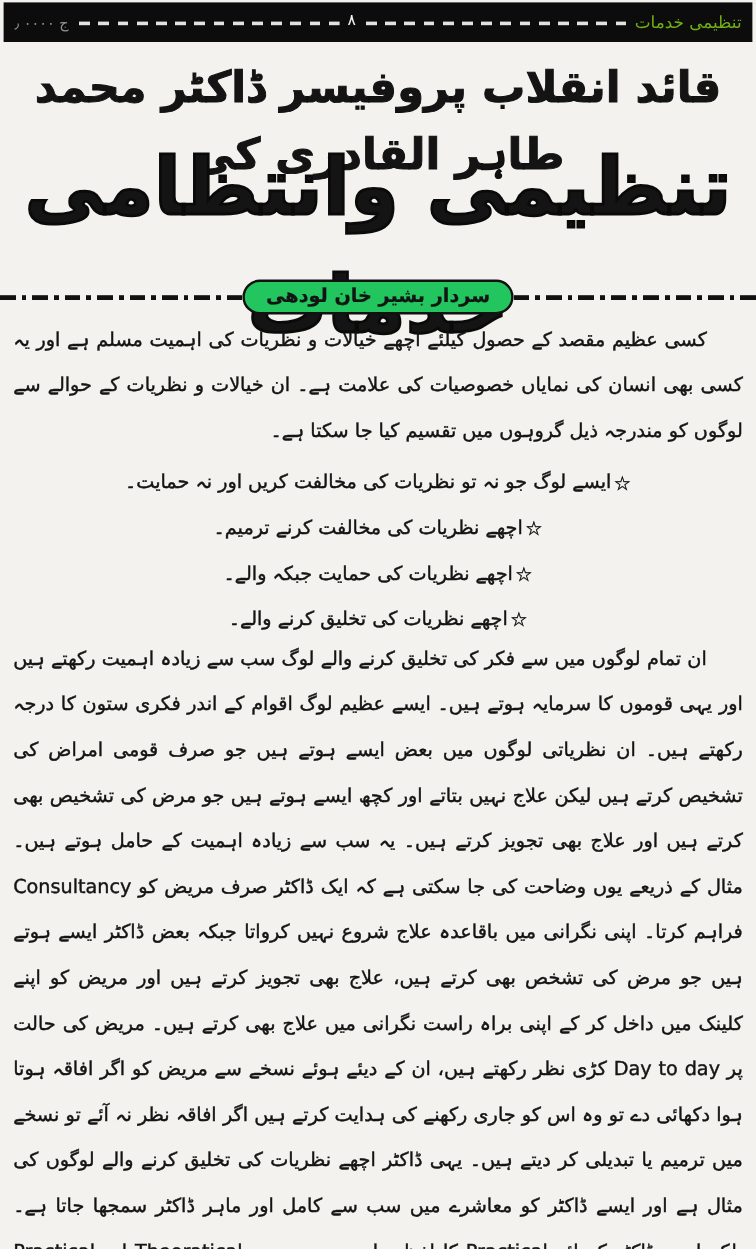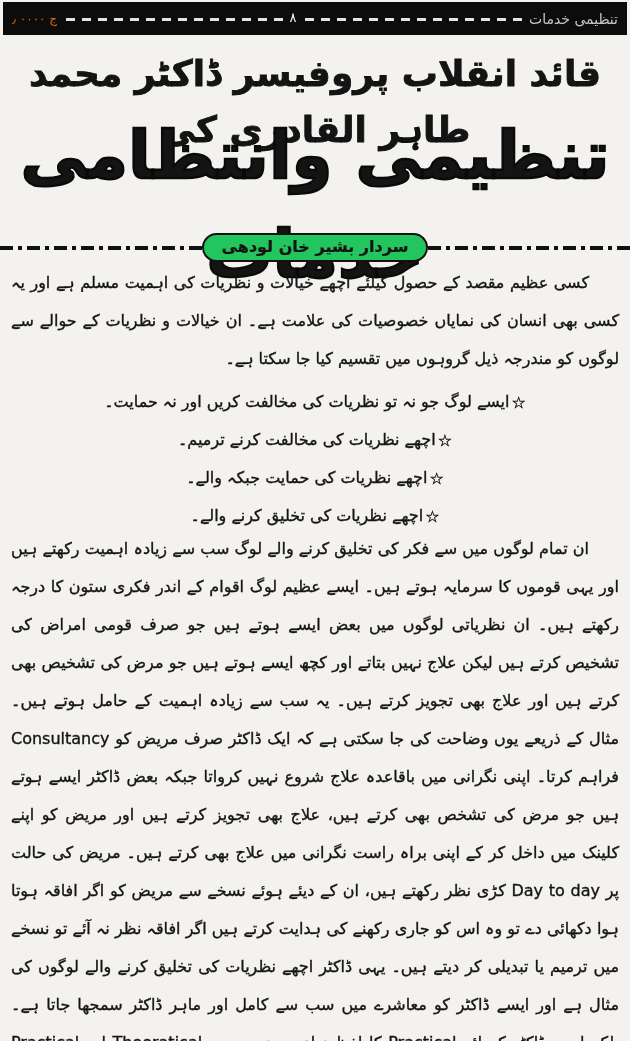--- a/index.html
+++ b/index.html
@@ -12,28 +12,28 @@
     direction: rtl;
   }
 
   
   .masthead {
     position: absolute; top: 2px; right: 3px; left: 3px; height: 33px;
     background: #0c0c0c; display: flex; align-items: center;
     gap: 7px; padding: 0 9px;
   }
   .mh-right-text {
-    color: #e5e5e5; font-size: 14px; opacity: .85;
+    color: #84cc16; font-size: 14px; opacity: .85;
     filter: blur(.5px); white-space: nowrap;
   }
   .mh-dash { flex: 1; height: 3px; margin-top: 2px;
     background: repeating-linear-gradient(to left, #f4f4f4 0 9px, transparent 9px 16px);
     opacity: .92; }
   .mh-page { color: #f2f2f2; font-size: 13px; margin-top: -2px; }
-  .mh-left-marks { color: #f97316; font-size: 12px; letter-spacing: 3px; opacity: .9; }
+  .mh-left-marks { color: #a3a3a3; font-size: 12px; letter-spacing: 3px; opacity: .9; }
 
   
   .kicker {
     position: absolute; top: 46px; right: 0; left: 0;
     text-align: center; font-size: 36px; font-weight: bold;
     -webkit-text-stroke: .8px #101010; line-height: 1.55;
   }
 
   
   .title {

